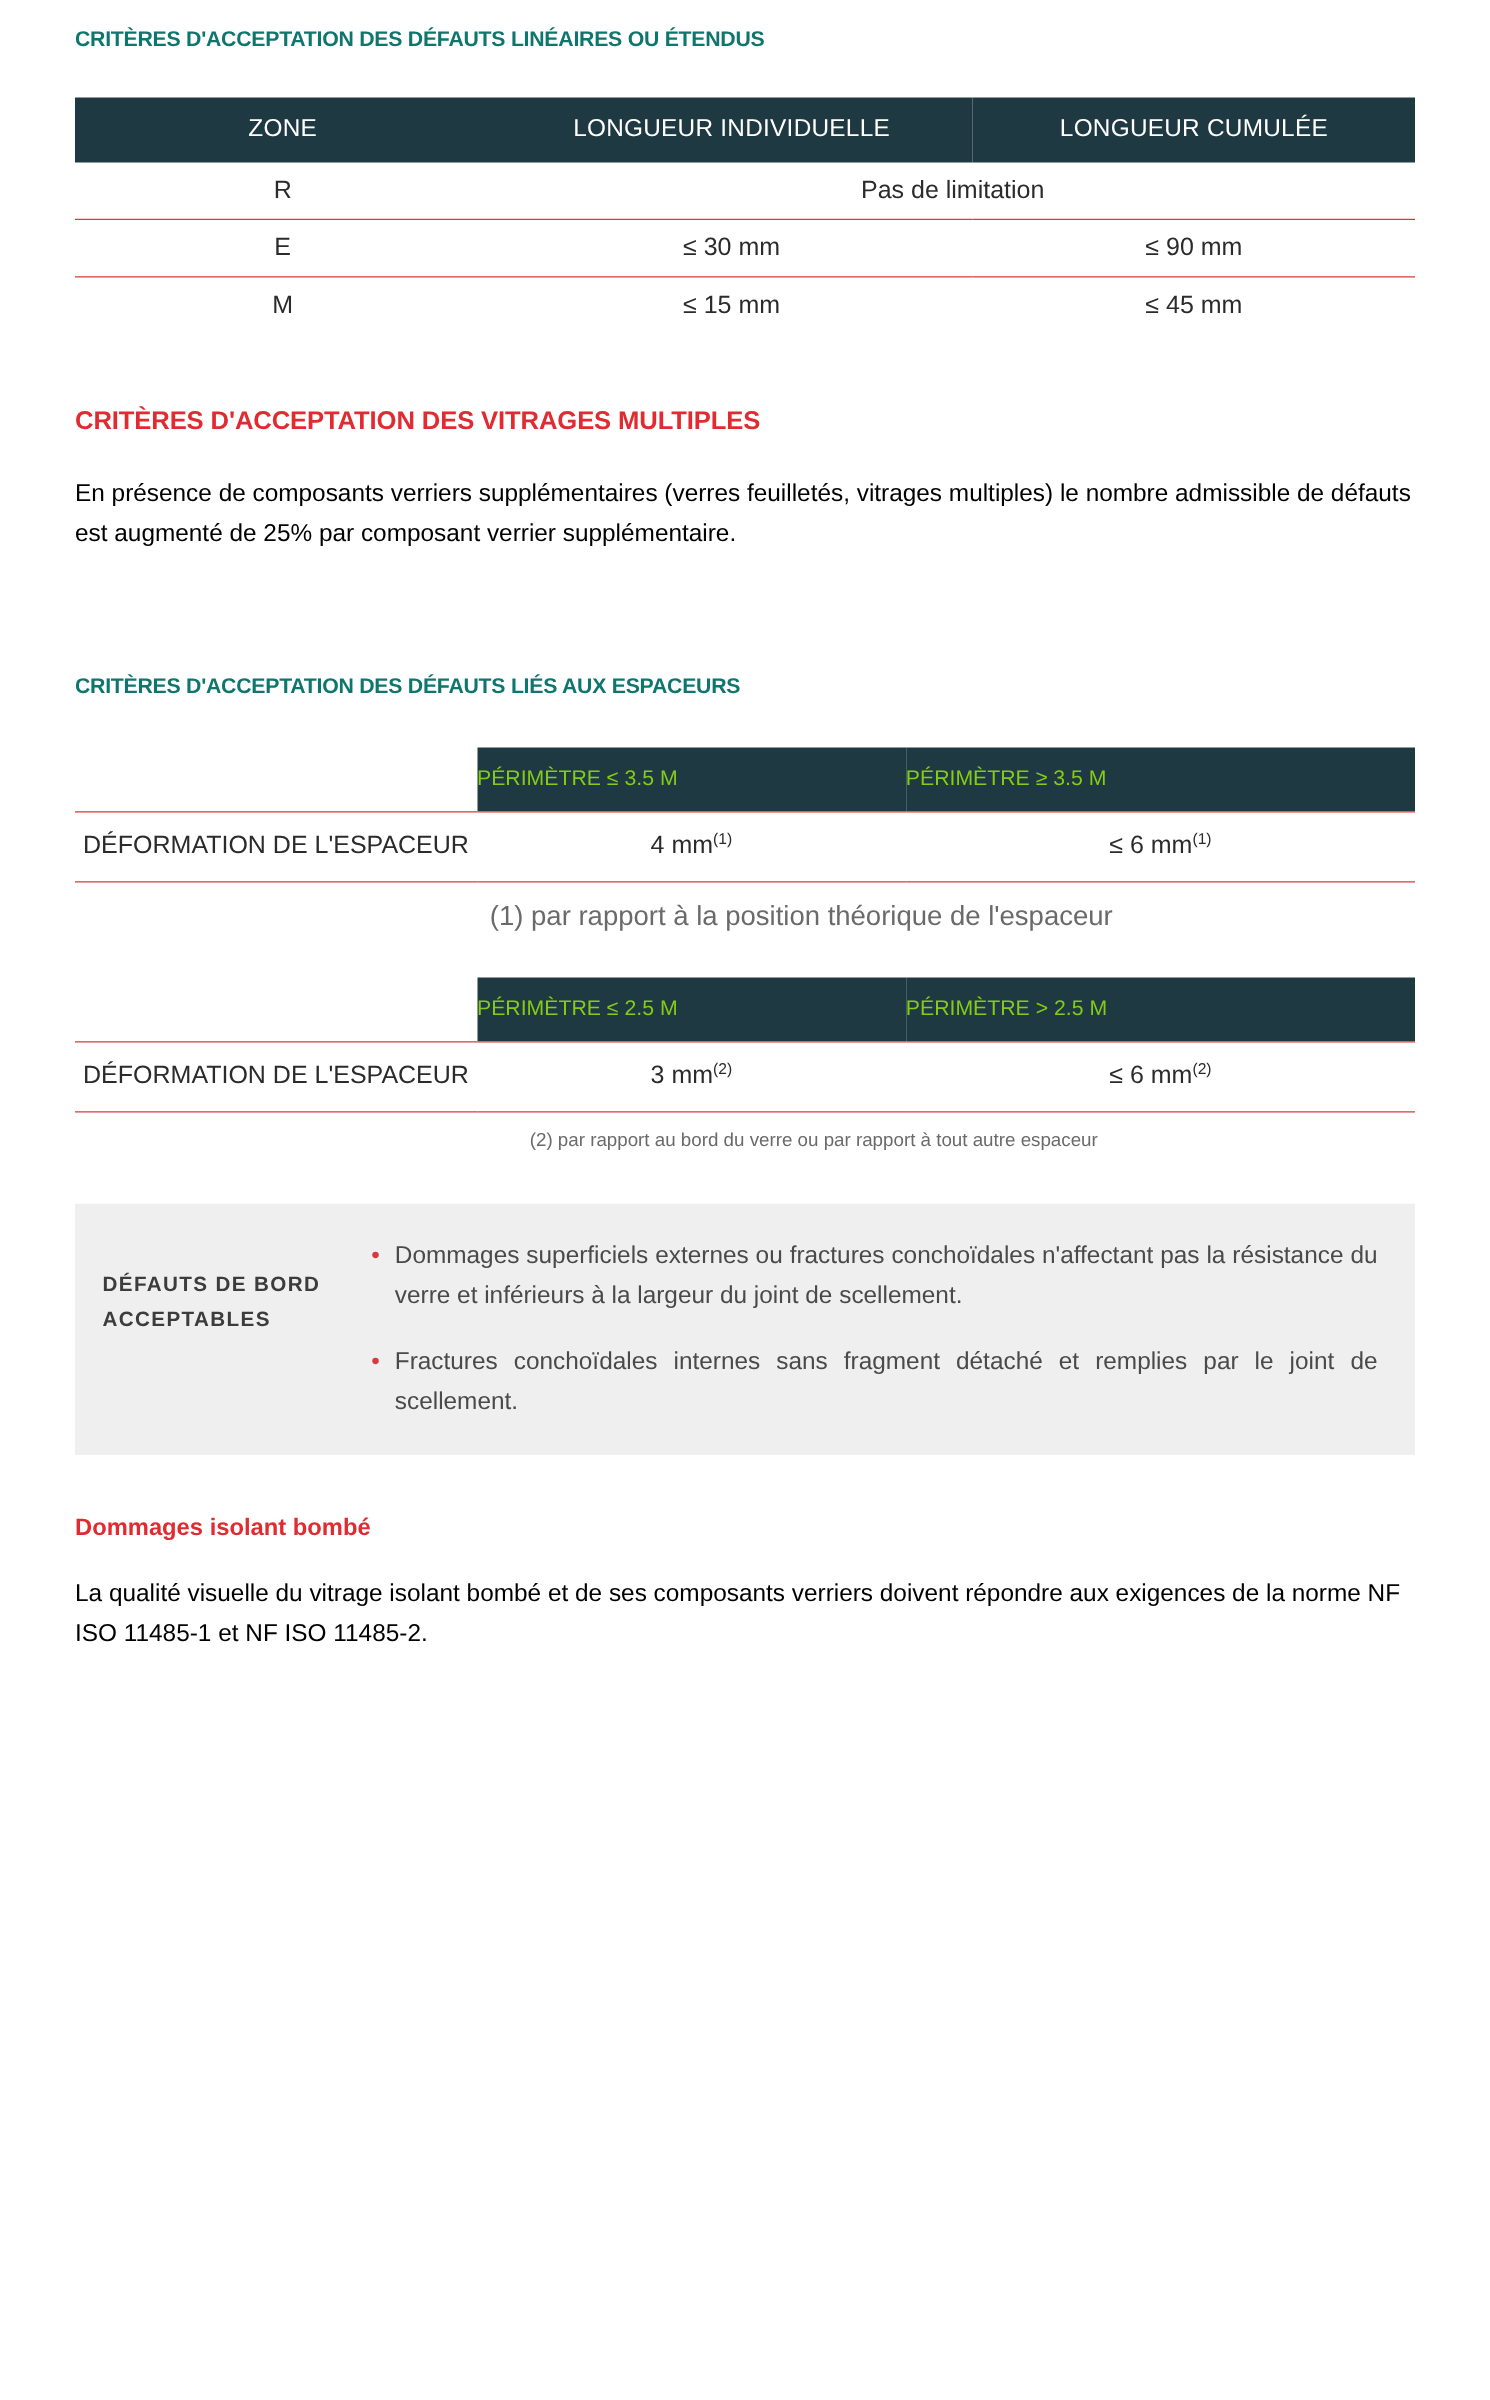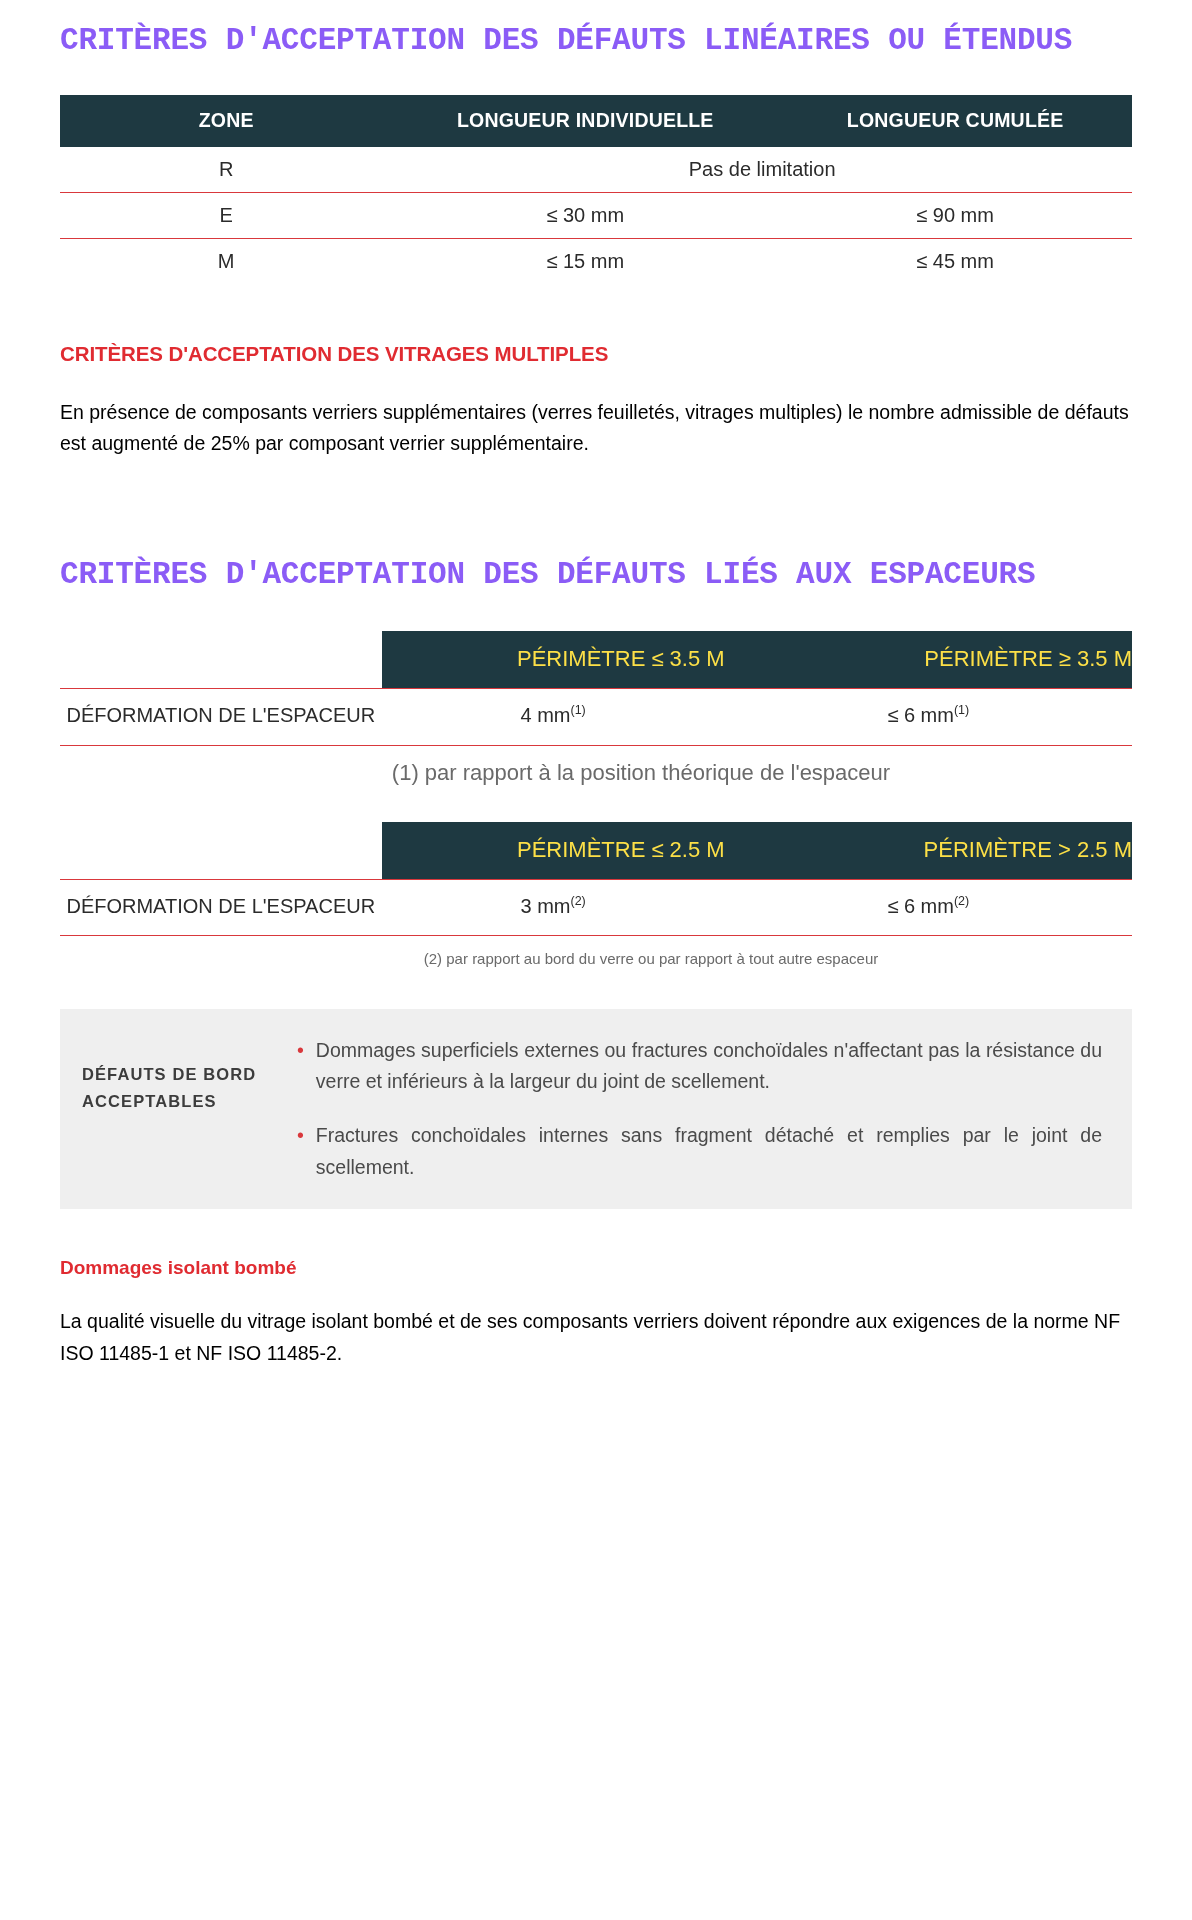--- a/index.html
+++ b/index.html
@@ -13,28 +13,27 @@
     -webkit-font-smoothing: antialiased;
   }
   .page {
     width: 1192px;
     padding: 0 60px;
     position: relative;
   }
 
   
   .h-main {
-    color: #8b5cf6;
-    font-weight: bold;
-    font-size: 31px;
+    color: #0f766e;
+    font-weight: bold;
+    font-size: 17px;
     letter-spacing: -0.2px;
     margin: 0;
     padding-top: 22px;
     line-height: 1.2;
-    font-family: Liberation Mono, monospace;
   }
   .h-sub {
     color: #e02b31;
     font-weight: bold;
     font-size: 20.5px;
     letter-spacing: -0.1px;
     margin: 0;
     line-height: 1.2;
   }
   .h-small {
@@ -44,21 +43,21 @@
     margin: 0;
     line-height: 1.2;
   }
 
   
   table { border-collapse: collapse; width: 100%; }
   .tbl1 { margin-top: 36px; table-layout: fixed; }
   .tbl1 thead th {
     background: #1e3941;
     color: #ffffff;
-    font-weight: bold;
+    font-weight: normal;
     font-size: 19.5px;
     padding: 14px 0 15px 0;
     text-align: center;
     letter-spacing: 0.2px;
   }
   .tbl1 tbody td {
     text-align: center;
     font-size: 20px;
     color: #2b2b2b;
     padding: 11px 0 11px 0;
@@ -80,25 +79,25 @@
   .p-gap { margin-top: 26px; }
 
   
   .sp-wrap { margin-top: 30px; }
   .tbl2 { table-layout: fixed; }
   .tbl2 col.c1 { width: 30%; }
   .tbl2 col.c2 { width: 32%; }
   .tbl2 col.c3 { width: 38%; }
   .tbl2 thead th {
     font-weight: normal;
-    font-size: 22px;
-    color: #fde047;
+    font-size: 17px;
+    color: #84cc16;
     background: #1e3941;
     padding: 15px 0 16px 0;
-    text-align: right;
+    text-align: left;
   }
   .tbl2 thead th.blank {
     background: transparent;
     border-bottom: 1.6px solid #d9383c;
   }
   .tbl2 tbody td {
     font-size: 20px;
     color: #2b2b2b;
     text-align: center;
     vertical-align: top;

